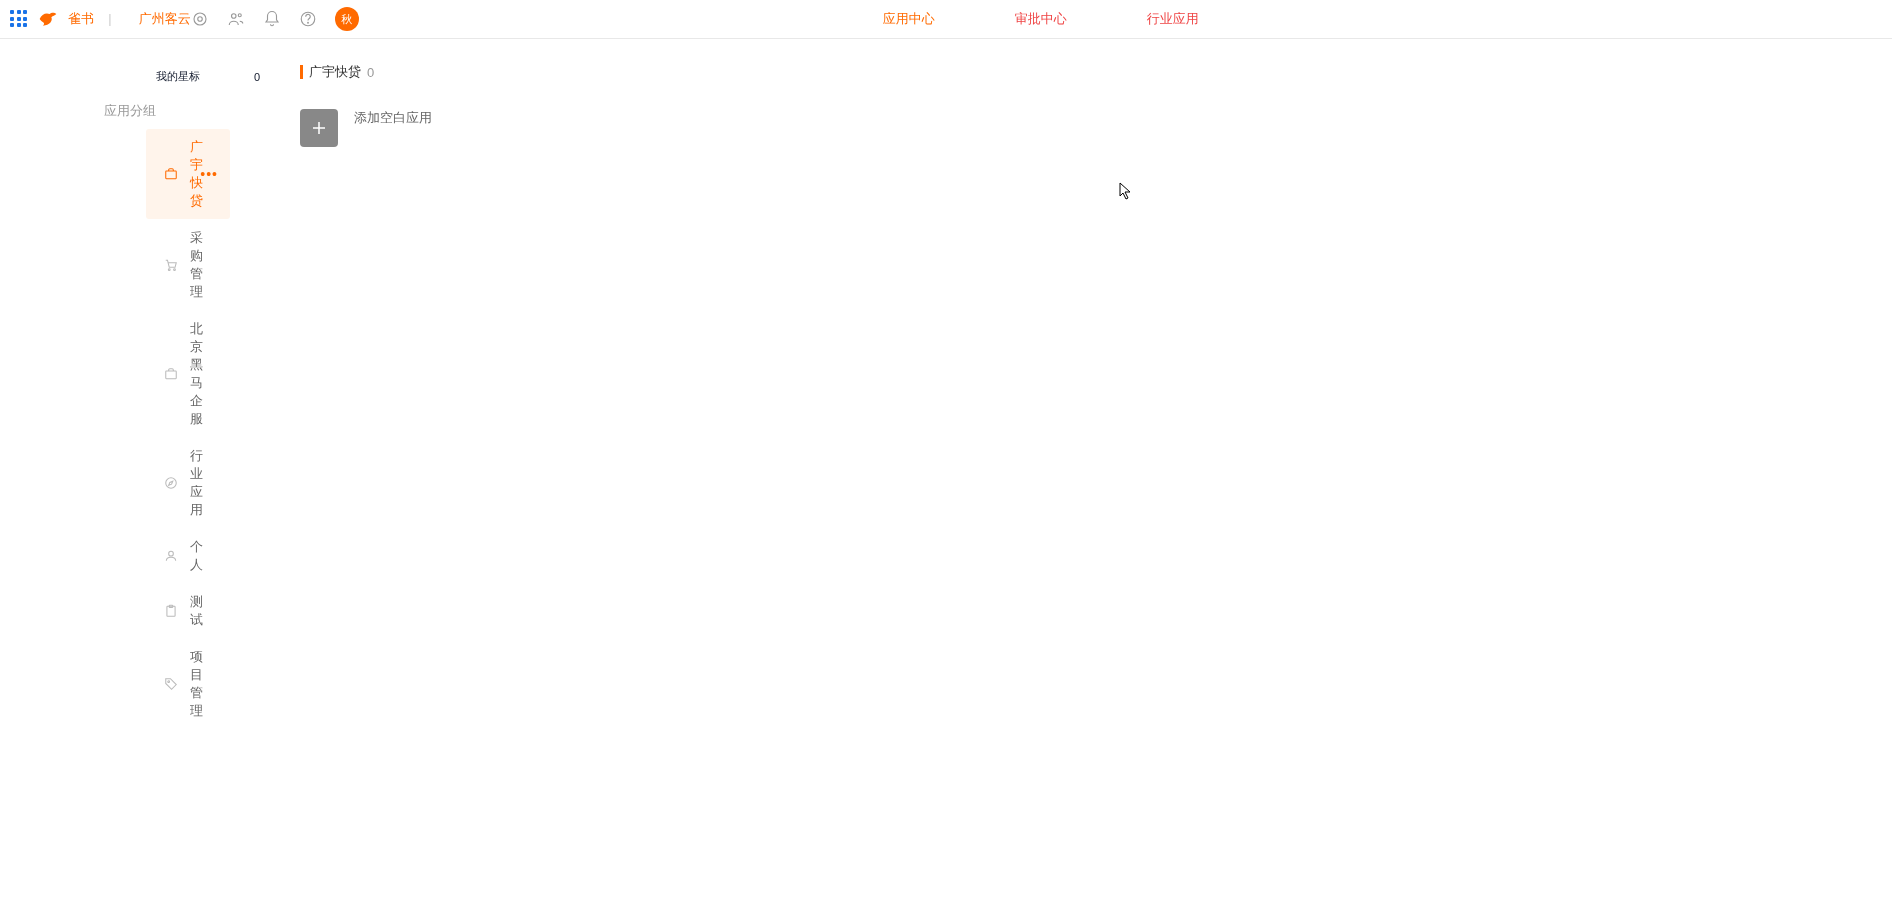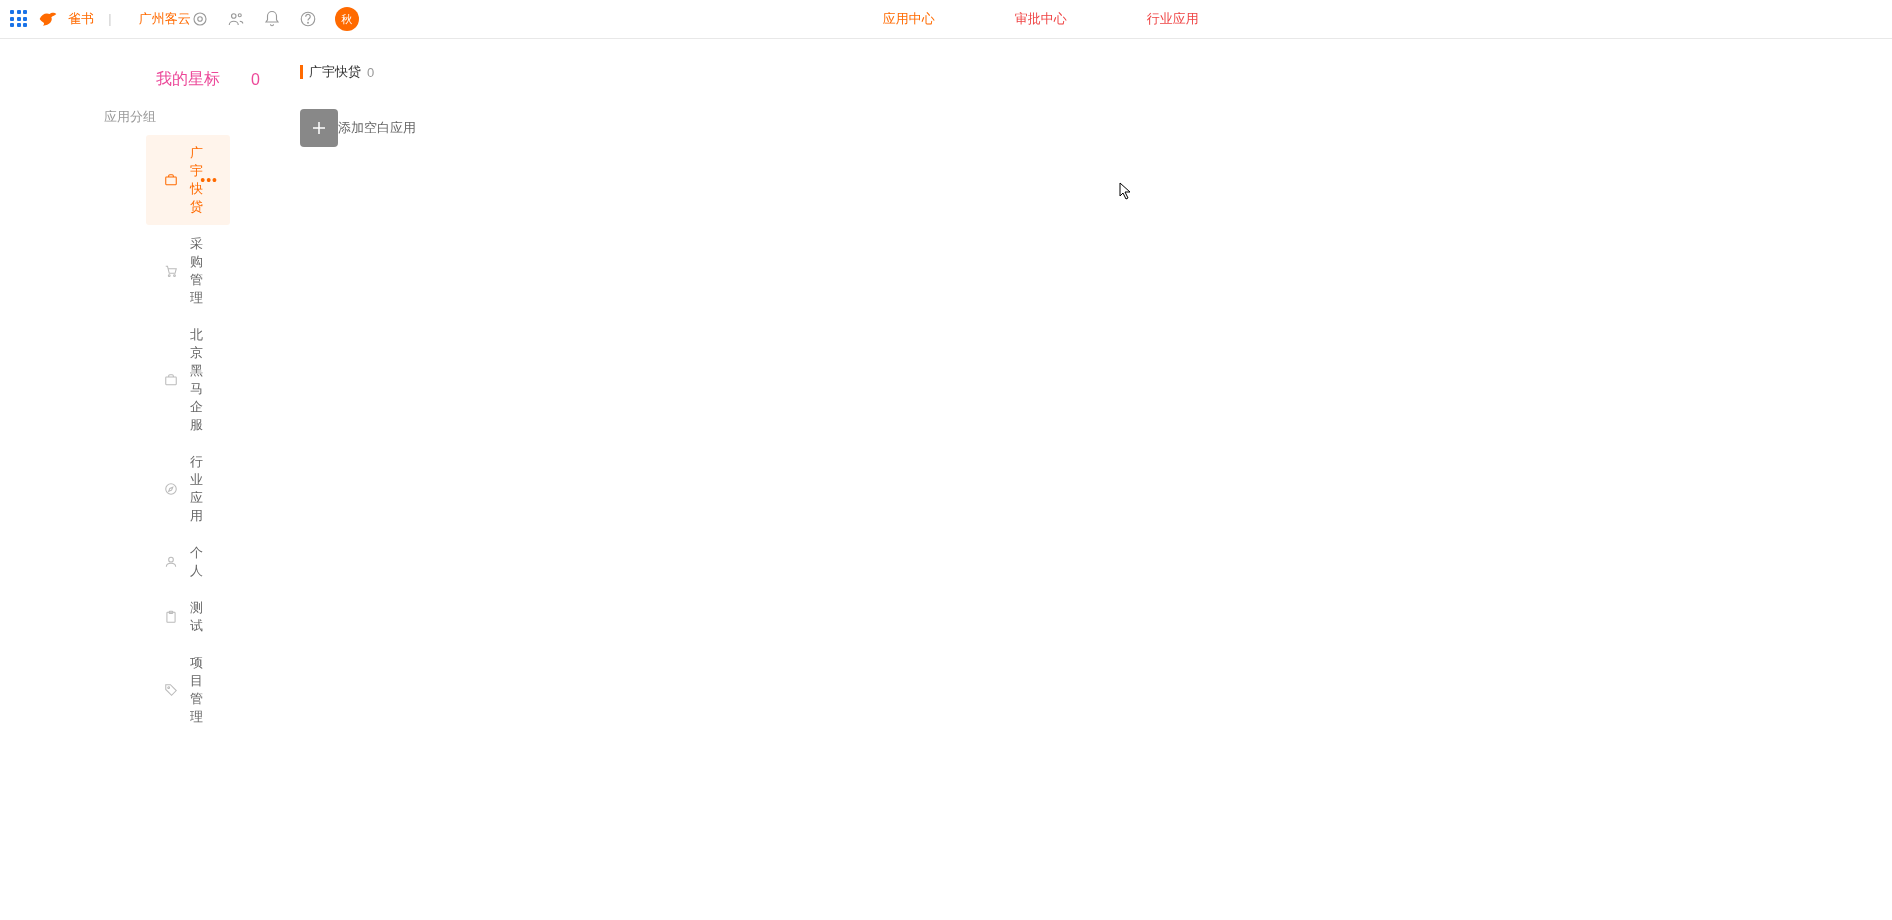--- a/index.html
+++ b/index.html
@@ -102,22 +102,22 @@
     .sidebar {
       width: 300px;
       padding: 22px 0 0 0;
     }
     .sidebar-star {
       display: flex;
       justify-content: space-between;
       align-items: center;
       padding: 8px 0;
       margin: 0 40px 0 156px;
-      color: #ec4899;
-      font-size: 16px;
+      color: #0f172a;
+      font-size: 11px;
     }
     .sidebar-group-header {
       padding: 10px 0 8px 0;
       margin-left: 104px;
       color: #999;
       font-size: 13px;
     }
     .sidebar-group-item {
       display: flex;
       align-items: center;
@@ -169,22 +169,21 @@
     .content-title {
       font-size: 13px;
       color: #333;
     }
     .content-count {
       font-size: 13px;
       color: #999;
     }
     .app-card {
       display: flex;
-      align-items: center;
-      gap: 0;
+      gap: 16px;
       cursor: pointer;
       width: 200px;
     }
     .card-plus {
       width: 38px;
       height: 38px;
       background: #888;
       border-radius: 4px;
       display: flex;
       align-items: center;

